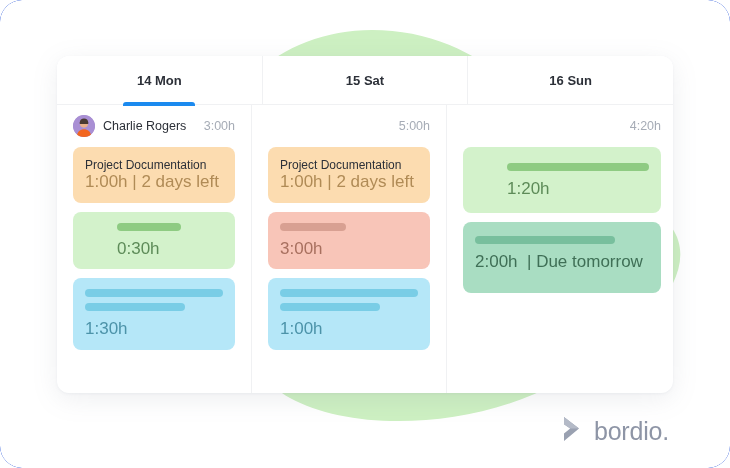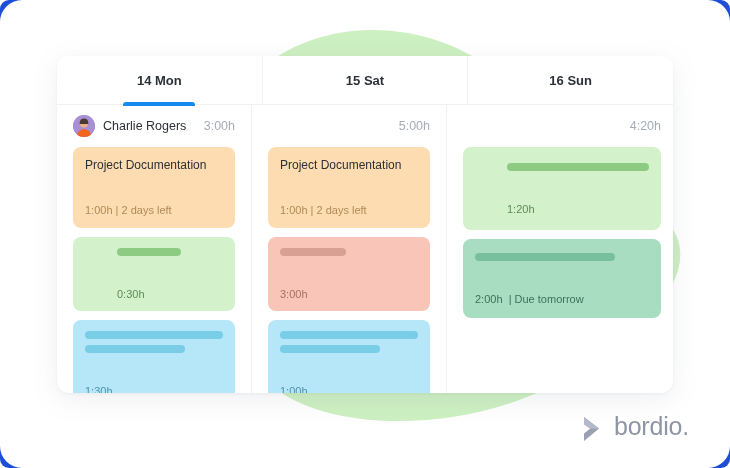--- a/index.html
+++ b/index.html
@@ -12,21 +12,21 @@
     -webkit-font-smoothing: antialiased;
   }
 
   
   #scene {
     position: relative;
     width: 730px;
     height: 468px;
     overflow: hidden;
     background: #1d4ed8;
-    border-radius: 9px;
+    border-radius: 22px;
     box-sizing: border-box;
   }
   #scene-inner {
     position: absolute;
     inset: 0;
     border-radius: 22px;
     overflow: hidden;
     background: #ffffff;
   }
 
@@ -132,24 +132,23 @@
     margin-bottom: 9px;
     padding: 11px 12px 10px 12px;
     box-sizing: border-box;
   }
   .event-title {
     font-size: 12px;
     color: #2c3038;
     line-height: 1.2;
   }
   .event-meta {
-    font-size: 11px;
+    font-size: 17px;
     line-height: 1.2;
     white-space: pre;
-    margin-top: 32px;
   }
   .skel {
     height: 8px;
     border-radius: 5px;
     margin-bottom: 6px;
   }
   .skel.last { margin-bottom: 8px; }
 
   
   .ev-orange { background: #fcdcb0; }
@@ -167,24 +166,24 @@
   .ev-red .event-meta { color: #a8705f; }
   .ev-red .skel { background: #d8a092; }
 
   .ev-blue    { background: #b5e7f8; }
   .ev-blue .event-meta { color: #4c93a9; }
   .ev-blue .skel { background: #79cde6; }
 
   
   #logo {
     position: absolute;
-    right: 41px;
+    right: 61px;
     bottom: 24px;
     display: flex;
-    align-items: flex-start;
+    align-items: flex-end;
     gap: 8px;
   }
   #logo-word {
     font-size: 25px;
     color: #8e95a6;
     letter-spacing: -0.2px;
     line-height: 1;
   }
 </style>
 </head>
@@ -282,21 +281,21 @@
         <div class="day-column">
           <div class="col-head">
             <span class="col-total">4:20h</span>
           </div>
 
           <div class="event ev-green" style="padding-top:16px;padding-bottom:14px">
             <div class="skel last" style="width:142px"></div>
             <div class="event-meta">1:20h</div>
           </div>
 
-          <div class="event ev-mint" style="padding-top:14px;padding-bottom:12px">
+          <div class="event ev-mint" style="padding-top:14px;padding-bottom:20px">
             <div class="skel last" style="width:140px"></div>
             <div class="event-meta">2:00h  | Due tomorrow</div>
           </div>
         </div>
 
       </div>
     </div>
 
     <div id="logo">
       <svg width="26" height="30" viewBox="0 0 26 30">

